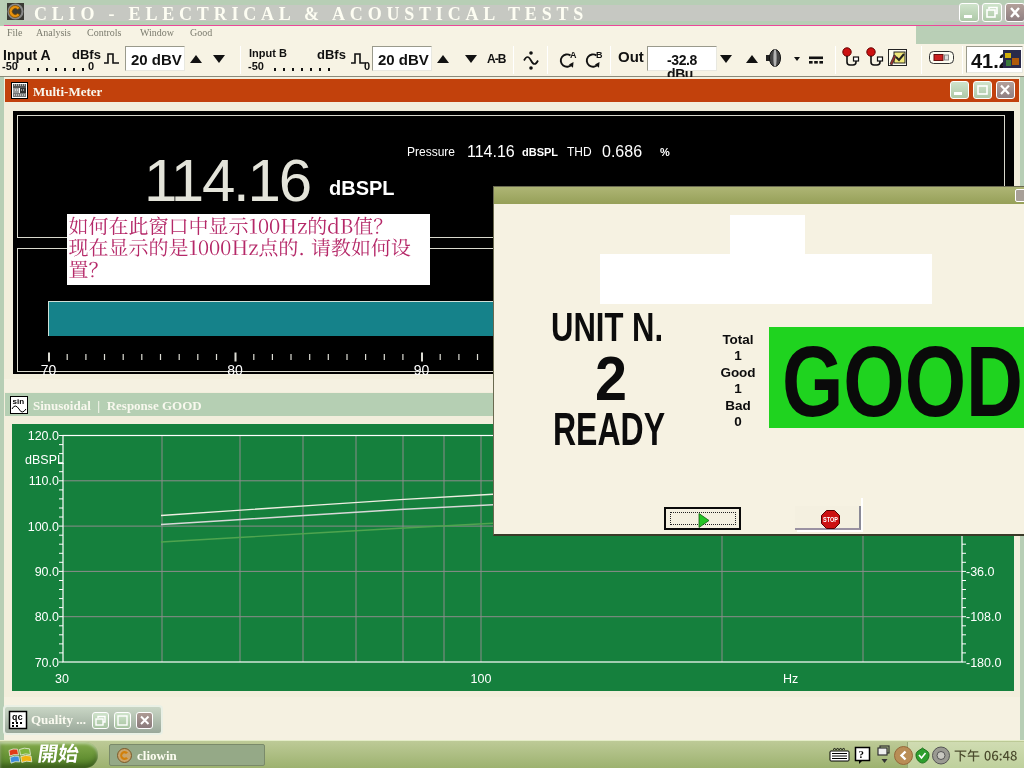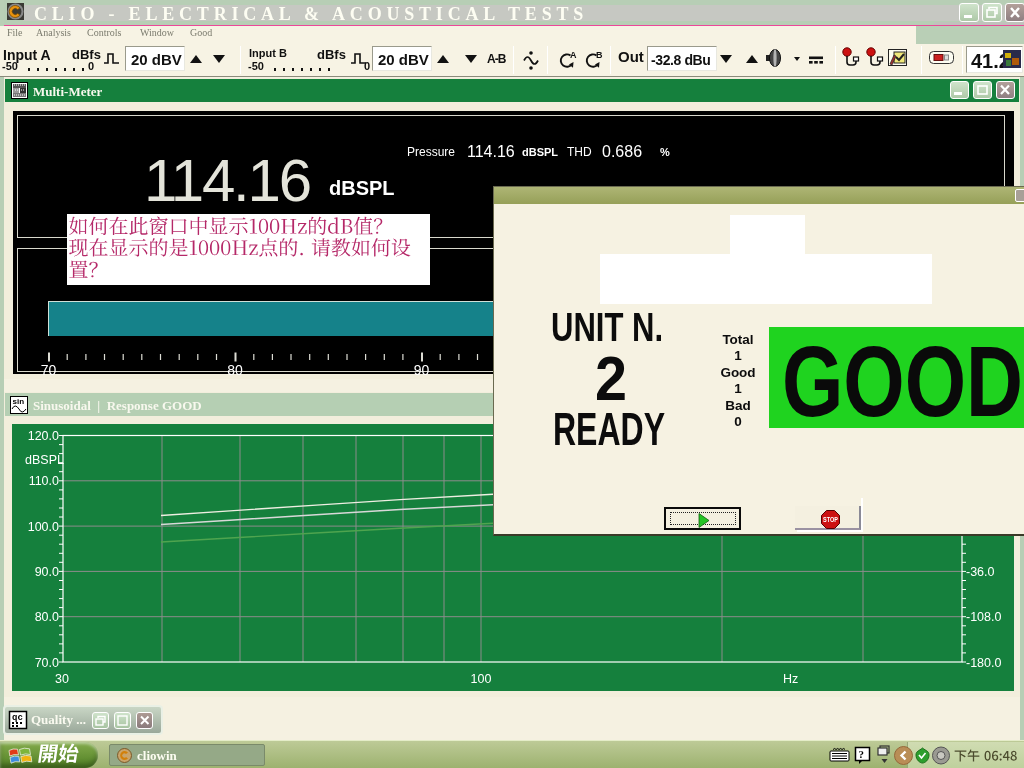--- a/index.html
+++ b/index.html
@@ -21,21 +21,21 @@
 .tb{position:absolute;font-weight:bold;color:#111;line-height:1}
 .tbbox{position:absolute;background:#fff;border-top:1px solid #9a9a8c;border-left:1px solid #9a9a8c;border-right:1px solid #e8e8e0;border-bottom:1px solid #e8e8e0;font-weight:bold;color:#111;line-height:1}
 .tsep{position:absolute;top:2px;width:1px;height:28px;background:#c9c9b9;border-right:1px solid #fff}
 .uarr{position:absolute;width:0;height:0;border-left:6.5px solid transparent;border-right:6.5px solid transparent;border-bottom:8px solid #111}
 .darr{position:absolute;width:0;height:0;border-left:6.5px solid transparent;border-right:6.5px solid transparent;border-top:8px solid #111}
 
 #mdi{left:0;top:77px;width:1024px;height:663px;background:#f5f1e1}
 #mdi .edge{position:absolute;width:4px;height:663px;background:#b7ceb5;top:0}
 
 #mmwin{left:4px;top:1px;width:1016px;height:301px;background:#f2eedc}
-#mmtitle{left:1px;top:1px;width:1014px;height:23px;background:#15803d}
+#mmtitle{left:1px;top:1px;width:1014px;height:23px;background:#c2410c}
 #mmtitle .t{position:absolute;left:28px;top:5px;font-family:"Liberation Serif",serif;font-weight:bold;font-size:13px;color:#f8f8ee}
 .mbtn{width:19px;height:18px;border:1px solid #fff;border-radius:3px;top:2px}
 #mmclient{left:9px;top:33px;width:1001px;height:263px;background:#000}
 .mpanel{position:absolute;border:1px solid #d8d8cc;background:#000}
 #bigval{position:absolute;left:131px;top:40px;font-size:60px;line-height:1;color:#e4e4da;letter-spacing:-2.2px}
 #bigunit{position:absolute;left:316px;top:67px;font-size:20px;line-height:1;font-weight:bold;color:#fff}
 .prow{position:absolute;color:#fff;line-height:1}
 #tealbar{position:absolute;left:35px;top:190px;width:916px;height:35px;background:#15828a;border-top:1px solid #cfe0d8;border-left:1px solid #cfe0d8}
 #cnbox{left:54px;top:103px;width:363px;height:71px;background:#fff}
 
@@ -150,21 +150,21 @@
         <path d="M16.5 11 l-4.5 2.5 l4 3.2 z" fill="#111"></path>
         <text x="13" y="7" font-size="9" font-weight="bold" font-family="Liberation Sans" fill="#111">A</text>
       </svg>
   <svg style="left:583px;top:7px" width="20" height="19">
         <path d="M13.5 4.5 A6.2 6.2 0 1 0 14.8 13.5" fill="none" stroke="#111" stroke-width="1.9"></path>
         <path d="M16.5 11 l-4.5 2.5 l4 3.2 z" fill="#111"></path>
         <text x="13" y="7" font-size="9" font-weight="bold" font-family="Liberation Sans" fill="#111">B</text>
       </svg>
   <div class="tsep" style="left:610px"></div>
   <div class="tb" style="left:618px;top:5px;font-size:15px">Out</div>
-  <div class="tbbox" style="left:647px;top:2px;width:70px;height:25px;font-size:14px;padding:6px 0 0 3px;letter-spacing:-0.4px">-32.8 dBu</div>
+  <div class="tbbox" style="left:647px;top:2px;width:70px;height:25px;font-size:14px;padding:6px 0 0 19px;letter-spacing:-0.4px">-32.8 dBu</div>
   <div class="darr" style="left:720px;top:11px"></div>
   <div class="uarr" style="left:746px;top:11px"></div>
   <svg style="left:766px;top:3px" width="18" height="22">
         <rect x="0" y="8" width="4" height="6" fill="#222"></rect>
         <ellipse cx="9" cy="11" rx="5.5" ry="8.5" fill="#444" stroke="#111"></ellipse>
         <ellipse cx="9" cy="11" rx="2" ry="8.5" fill="#888"></ellipse>
         <path d="M9 2.5 v17" stroke="#ddd" stroke-width="1"></path>
       </svg>
       <div class="abs" style="left:794px;top:13px;width:0;height:0;border-left:3.5px solid transparent;border-right:3.5px solid transparent;border-top:4.5px solid #111"></div>
       <svg style="left:809px;top:8px" width="16" height="12">

